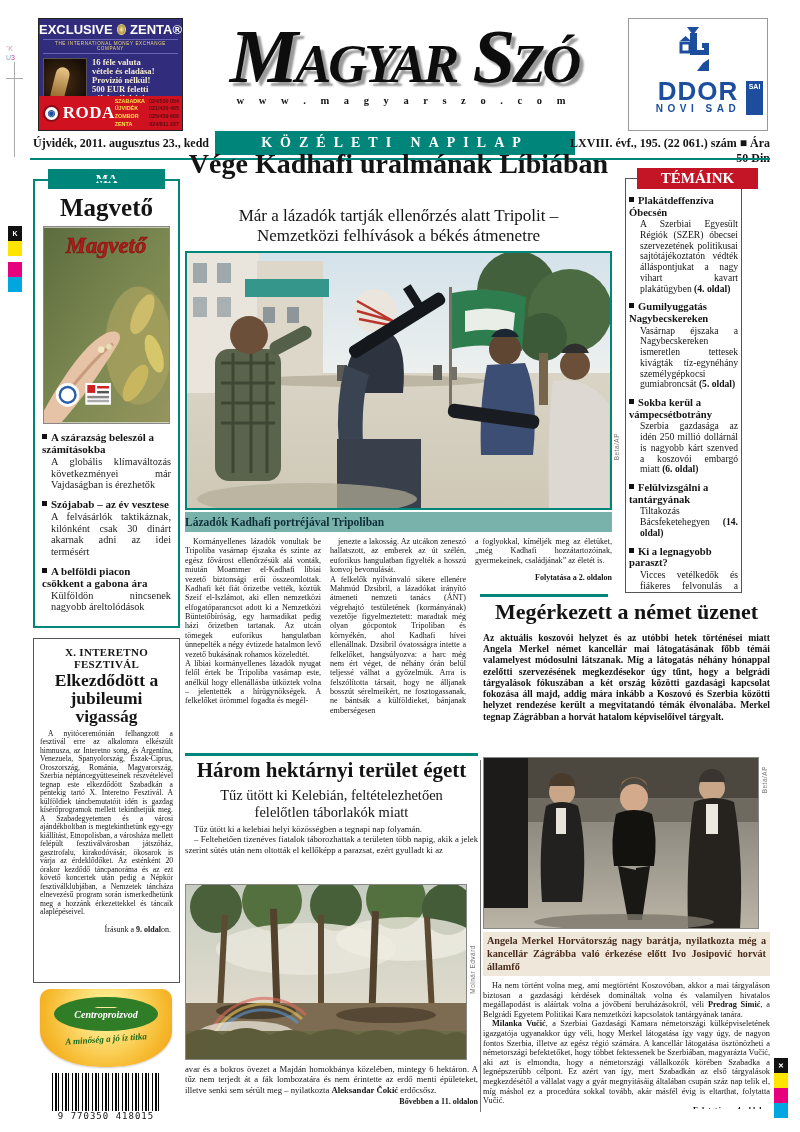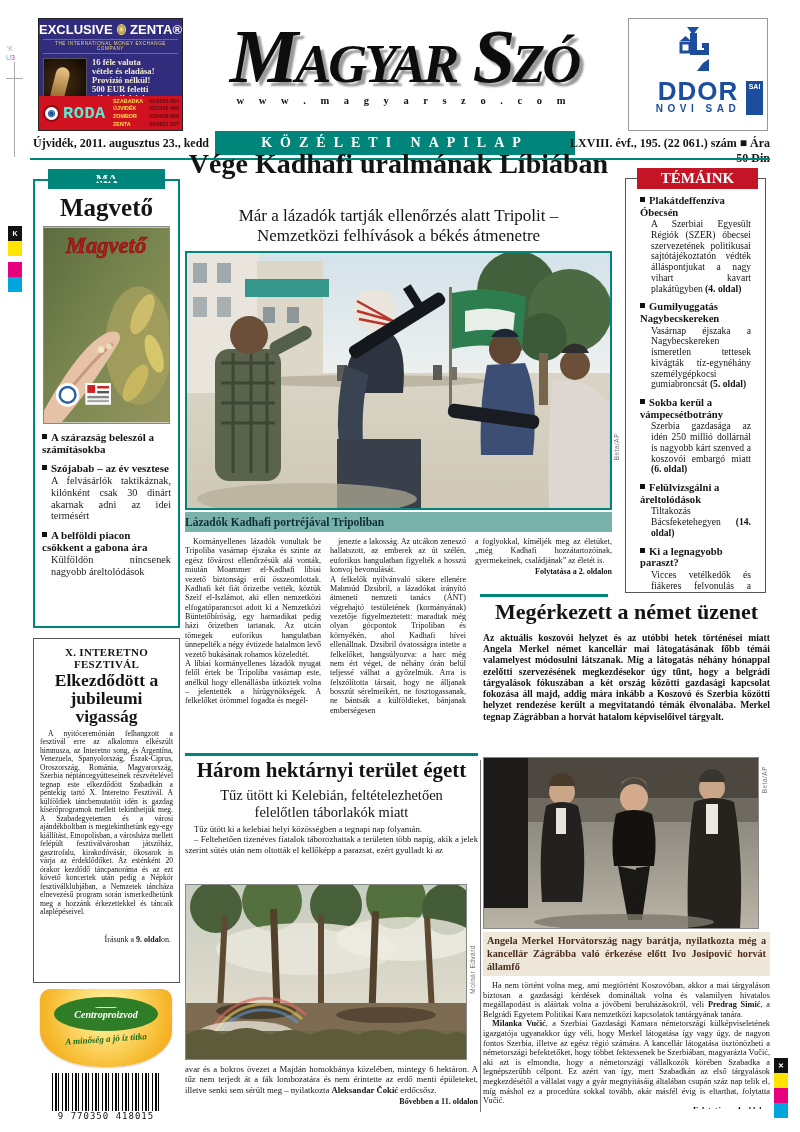--- a/index.html
+++ b/index.html
@@ -31,21 +31,21 @@
   .xad .mid{display:flex;padding:2px 4px 3px}
   .xad .photo{width:44px;height:52px;background:radial-gradient(circle at 40% 45%,#4a3015,#170d05 75%);
               border:1px solid #555;position:relative;flex:none}
   .xad .hand{position:absolute;left:9px;top:8px;width:14px;height:36px;background:linear-gradient(#e9c788,#8a5c22);
              border-radius:7px;transform:rotate(14deg)}
   .xad .lines{flex:1;padding-left:5px;font-weight:bold;font-size:8.6px;line-height:1.05;text-align:justify}
   .xad .lines div{display:flex;justify-content:space-between}
   .rodaband{position:absolute;left:0;right:0;bottom:0;height:34px;background:#cf1120;display:flex;align-items:center}
   .rodaemb{width:17px;height:17px;border-radius:50%;background:#fff;border:2px solid #8a0d16;margin:0 3px 0 4px;
            display:flex;align-items:center;justify-content:center;color:#1d4e9e;font-size:9px;font-weight:bold}
-  .rodatxt{color:#5eead4;font-weight:bold;font-size:17px;font-family:Liberation Mono, monospace;letter-spacing:.5px}
+  .rodatxt{color:#ffffff;font-weight:bold;font-size:17px;font-family:Liberation Serif, serif;letter-spacing:.5px}
   .branches{margin-left:auto;margin-right:3px;width:66px}
   .branches div{display:flex;justify-content:space-between;font-family:"Liberation Sans",sans-serif;
                 font-weight:bold;font-size:5.4px;line-height:7.6px}
   .branches .c{color:#ffe14d}.branches .p{color:#5a0d12}
   
   .ddorbox{background:#fff;border:1px solid #999;text-align:center}
   .ddorname{color:var(--ddor);font-family:"Liberation Sans",sans-serif;font-weight:bold;font-size:26px;
             line-height:24px;letter-spacing:1px}
   .ddorcity{color:var(--ddor);font-family:"Liberation Sans",sans-serif;font-weight:bold;font-size:10px;letter-spacing:4.5px}
   .sai{position:absolute;right:4px;top:62px;width:17px;height:34px;background:var(--ddor);color:#fff;
@@ -54,21 +54,21 @@
   
   .kickbar{background:var(--teal);color:#fff;font-weight:bold;text-align:center}
   .tealbox{border:2px solid var(--teal)}
   .graybox{border:1px solid #555}
   .bullets{font-size:10.3px;line-height:1.13}
   .bullets .bt{font-weight:bold;font-size:11px;line-height:1.1;margin-top:7px}
   .bullets .bb{color:#222;text-align:justify;padding-left:9px;margin-top:1px}
   .inter-kick{font-weight:bold;font-size:11px;text-align:center;letter-spacing:.3px;margin-top:5px}
   .inter-title{font-weight:bold;font-size:17.5px;line-height:1.02;text-align:center;margin:2px 2px 4px}
   .inter-body{font-size:7.6px;line-height:1.12;text-indent:8px}
-  .inter-note{font-size:8px;text-align:right;margin-top:18px;padding-right:2px}
+  .inter-note{font-size:8px;text-align:right;margin-top:8px;padding-right:2px}
   
   .centro{background:radial-gradient(circle at 50% 30%,#ffe98a 20%,#f6b82b 70%,#ef9c1c);
           border-radius:10px 10px 46% 46%;text-align:center;overflow:hidden;box-shadow:0 1px 2px #ccc}
   .clens{margin:8px auto 2px;width:104px;height:34px;border-radius:50%;background:radial-gradient(#ffec9a 35%,#2f7d26 37%);
          border:3px solid #2f7d26;display:flex;align-items:center;justify-content:center}
   .cbrand{color:#fff;background:#2f7d26;border-radius:8px;padding:1px 6px;font-weight:bold;font-style:italic;font-size:10px}
   .cslogan{color:#1e6b1a;font-weight:bold;font-style:italic;font-size:9px;transform:rotate(-4deg);margin-top:3px}
   
   .bars{height:38px;background:repeating-linear-gradient(90deg,#000 0 1px,#fff 1px 3px,#000 3px 5px,#fff 5px 6px,#000 6px 7px,#fff 7px 10px);}
   .bdigits{font-family:"DejaVu Sans Mono",monospace;font-size:9px;letter-spacing:1px;text-align:center}
@@ -201,20 +201,21 @@
       <circle cx="24" cy="170" r="8" fill="none" stroke="#2a5fa8" stroke-width="2.5"></circle>
     <rect x="42" y="158" width="26" height="22" fill="#fff"></rect>
       <rect x="44" y="160" width="8" height="8" fill="#c22"></rect>
     <rect x="54" y="161" width="12" height="2.5" fill="#c22"></rect>
       <rect x="54" y="166" width="12" height="2.5" fill="#555"></rect>
     <rect x="44" y="171" width="22" height="2.5" fill="#888"></rect>
       <rect x="44" y="175" width="22" height="2.5" fill="#aaa"></rect>
   </svg>
   <div class="bullets">
     <div class="bt"><span class="sq"></span><span>A szárazság beleszól a számításokba</span></div>
+    <div class="bb">A globális klímaváltozás következményei már Vajdaságban is érezhetők</div>
     <div class="bt"><span class="sq"></span><span>Szójabab – az év vesztese</span></div>
     <div class="bb">A felvásárlók taktikáznak, kilónként csak 30 dinárt akarnak adni az idei termésért</div>
     <div class="bt"><span class="sq"></span><span>A belföldi piacon csökkent a gabona ára</span></div>
     <div class="bb">Külföldön nincsenek nagyobb áreltolódások</div>
   </div>
 </div>
 
 <div class="abs graybox" style="left:33px;top:638px;width:147px;height:345px;padding:2px 6px;overflow:hidden">
   <div class="inter-kick">X. INTERETNO FESZTIVÁL</div>
   <div class="inter-title">Elkezdődött a jubileumi vigasság</div>
@@ -303,32 +304,32 @@
   <span class="credit abs" style="right:-10px;top:180px">Beta/AP</span>
 </div>
 <div class="abs capbar" style="left:185px;top:512px;width:427px;height:20px">Lázadók Kadhafi portréjával Tripoliban</div>
 
 <div class="abs coltxt j prelines" style="left:185px;top:537px;width:136px;height:216px;overflow:hidden">Kormányellenes lázadók vonultak be Tripoliba vasárnap éjszaka és szinte az egész fővárost ellenőrzésük alá vonták, miután Moammer el-Kadhafi líbiai vezető biztonsági erői összeomlottak. Kadhafi két fiát őrizetbe vették, köztük Szeif el-Iszlámot, aki ellen nemzetközi elfogatóparancsot adott ki a Nemzetközi Büntetőbíróság, egy harmadikat pedig házi őrizetben tartanak. Az utcán tömegek euforikus hangulatban ünnepelték a négy évtizede hatalmon levő vezető bukásának rohamos közeledtét.
 A líbiai kormányellenes lázadók nyugat felől értek be Tripoliba vasárnap este, anélkül hogy ellenállásba ütköztek volna – jelentették a hírügynökségek. A felkelőket örömmel fogadta és megél-</div>
 <div class="abs coltxt j prelines" style="left:330px;top:537px;width:136px;height:216px;overflow:hidden">jenezte a lakosság. Az utcákon zeneszó hallatszott, az emberek az út szélén, euforikus hangulatban figyelték a hosszú konvoj bevonulását.
 A felkelők nyilvánvaló sikere ellenére Mahmúd Dzsibril, a lázadókat irányító átmeneti nemzeti tanács (ÁNT) végrehajtó testületének (kormányának) vezetője figyelmeztetett: maradtak még olyan gócpontok Tripoliban és környékén, ahol Kadhafi hívei ellenállnak. Dzsibril óvatosságra intette a felkelőket, hangsúlyozva: a harc még nem ért véget, de néhány órán belül teljessé válhat a győzelmük. Arra is felszólította társait, hogy ne álljanak bosszút sérelmeikért, ne fosztogassanak, ne bántsák a külföldieket, bánjanak emberségesen</div>
 <div class="abs" style="left:475px;top:537px;width:137px">
   <div class="coltxt j" style="text-indent:0">a foglyokkal, kíméljék meg az életüket, „még Kadhafi hozzátartozóinak, gyermekeinek, családjának” az életét is.</div>
-  <div class="cont" style="margin-top:2px">Folytatása a 2. oldalon</div>
+  <div class="cont" style="margin-top:8px">Folytatása a 2. oldalon</div>
 </div>
 <div class="abs rule" style="left:480px;top:594px;width:128px;height:3px"></div>
 
-<div class="abs graybox" style="left:625px;top:178px;width:141px;height:415px;padding:6px 14px;overflow:hidden">
+<div class="abs graybox" style="left:625px;top:178px;width:117px;height:415px;padding:6px 3px;overflow:hidden">
   <div class="themes-title" style="margin-top:10px"><span class="sq"></span><span>Plakátdeffenzíva Óbecsén</span></div>
   <div class="themes-body"><span>A Szerbiai Egyesült Régiók (SZER) óbecsei szervezetének politikusai sajtótájékoztatón védték álláspontjukat a nagy vihart kavart plakátügyben </span><b>(4. oldal)</b></div>
   <div class="themes-title"><span class="sq"></span><span>Gumilyuggatás Nagybecskereken</span></div>
   <div class="themes-body"><span>Vasárnap éjszaka a Nagybecskereken ismeretlen tettesek kivágták tíz-egynéhány személygépkocsi gumiabroncsát </span><b>(5. oldal)</b></div>
   <div class="themes-title"><span class="sq"></span><span>Sokba kerül a vámpecsétbotrány</span></div>
   <div class="themes-body"><span>Szerbia gazdasága az idén 250 millió dollárnál is nagyobb kárt szenved a koszovói embargó miatt </span><b>(6. oldal)</b></div>
-  <div class="themes-title"><span class="sq"></span><span>Felülvizsgálni a áreltolódások</span></div>
+  <div class="themes-title"><span class="sq"></span><span>Felülvizsgálni a tantárgyának</span></div>
   <div class="themes-body"><span>Tiltakozás Bácsfeketehegyen </span><b>(14. oldal)</b></div>
   <div class="themes-title"><span class="sq"></span><span>Ki a legnagyobb paraszt?</span></div>
   <div class="themes-body"><span>Vicces vetélkedők és fiákeres felvonulás a topolyai új kenyér ünnepen </span><b>(14. oldal)</b></div>
 </div>
 <div class="abs" style="left:637px;top:168px;width:121px;height:21px;background:var(--red);color:#fff;font-weight:bold;font-size:15px;text-align:center;line-height:21px">TÉMÁINK</div>
 
 <div class="abs h1" style="left:483px;top:601px;width:287px;font-size:22px;white-space:nowrap">Megérkezett a német üzenet</div>
 <div class="abs german-lead" style="left:483px;top:632px;width:287px;height:122px;overflow:hidden">Az aktuális koszovói helyzet és az utóbbi hetek történései miatt Angela Merkel német kancellár mai látogatásának főbb témái valamelyest módosulni látszanak. Míg a látogatás néhány hónappal ezelőtti szervezésének megkezdésekor úgy tűnt, hogy a belgrádi tárgyalások fókuszában a két ország közötti gazdasági kapcsolat fokozása áll majd, addig mára inkább a Koszovó és Szerbia közötti helyzet rendezése került a megvitatandó témák élvonalába. Merkel tegnap Zágrábban a horvát hatalom képviselőivel tárgyalt.</div>
 
 <div class="abs" style="left:483px;top:757px;width:276px;height:172px;border:1px solid #888">

